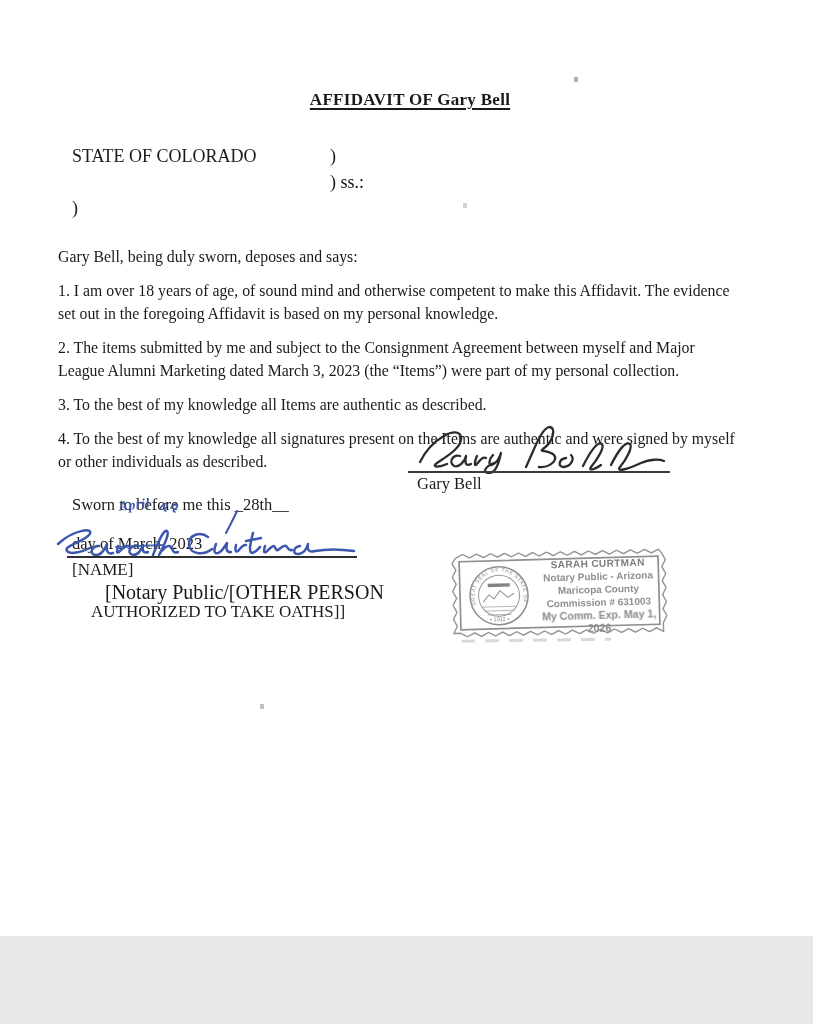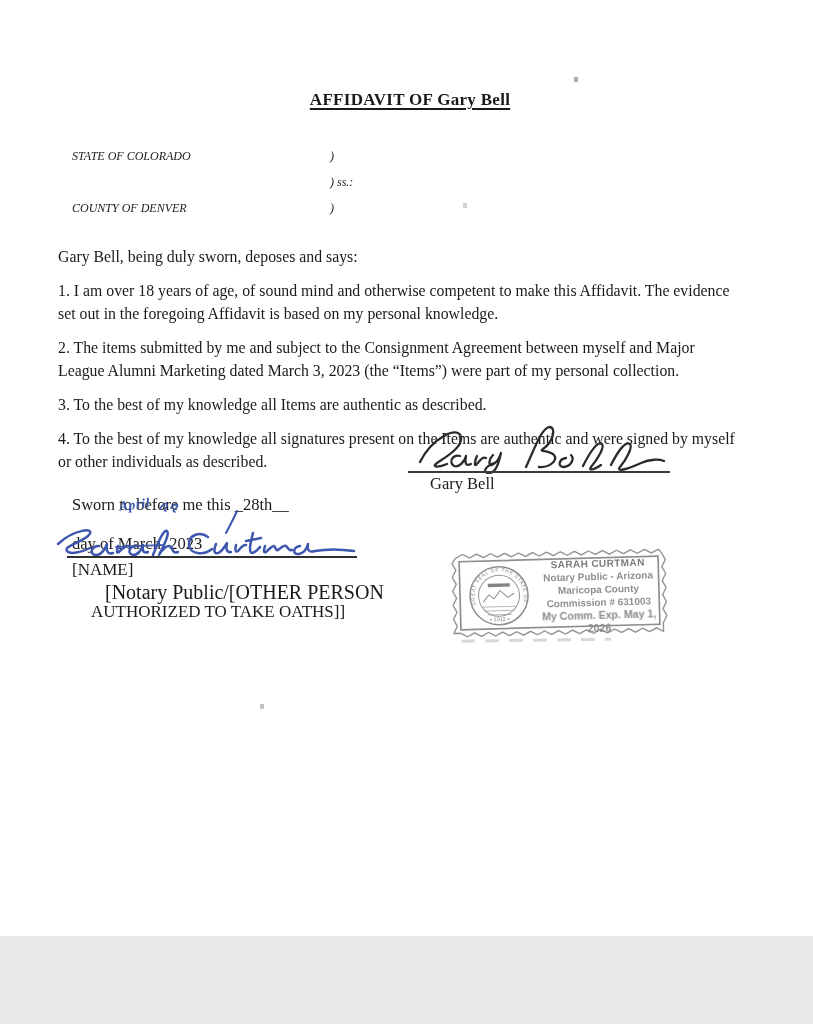--- a/index.html
+++ b/index.html
@@ -17,33 +17,33 @@
   
   .title{
     top:90px;left:0;width:820px;
     text-align:center;
     font-size:17px;font-weight:bold;
     letter-spacing:.3px;
   }
   .title span{text-decoration:underline;text-decoration-thickness:1.5px;text-underline-offset:3px;}
 
   
-  .venue{top:143px;left:72px;font-size:12px;font-style:italic;}
+  .venue{top:143px;left:72px;font-size:18px;}
   .venue-row{display:flex;height:26px;line-height:26px;}
   .venue-label{width:258px;}
   .venue-paren{width:60px;}
 
   
   .body-text{top:245px;left:58px;width:694px;font-size:15.8px;line-height:23px;}
   .body-text p{margin:0 16px 11px 0;}
 
   
   .affiant-sig{top:422px;left:408px;width:268px;height:52px;}
   .sig-line-1{top:471px;left:408px;width:262px;height:2px;background:#3a3a3a;}
-  .affiant-name{top:474px;left:430px;font-size:16.5px;}
+  .affiant-name{top:474px;left:417px;font-size:16.5px;}
 
   
   .jurat-1{top:495px;left:72px;font-size:16.5px;}
   .jurat-2{top:516px;left:72px;font-size:16.5px;}
   .struck{position:relative;display:inline-block;margin-top:18px;}
   .struck::after{
     content:"";position:absolute;left:-3px;right:-2px;top:54%;height:2px;
     background:#3d56ae;transform:rotate(-2.5deg);border-radius:2px;opacity:.9;
   }
   .april{
@@ -96,21 +96,20 @@
   <div class="abs venue">
     <div class="venue-row">
       <span class="venue-label">STATE OF COLORADO</span>
       <span class="venue-paren">)</span>
     </div>
     <div class="venue-row">
       <span class="venue-label"></span>
       <span class="venue-paren">) ss.:</span>
     </div>
     <div class="venue-row">
-      <span class="venue-label">COUNTY OF DENVER</span>
       <span class="venue-paren">)</span>
     </div>
   </div>
 
   <div class="abs body-text">
     <p>Gary Bell, being duly sworn, deposes and says:</p>
     <p>1. I am over 18 years of age, of sound mind and otherwise competent to make this Affidavit. The evidence set out in the foregoing Affidavit is based on my personal knowledge.</p>
     <p>2. The items submitted by me and subject to the Consignment Agreement between myself and Major League Alumni Marketing dated March 3, 2023 (the “Items”) were part of my personal collection.</p>
     <p>3. To the best of my knowledge all Items are authentic as described.</p>
     <p>4. To the best of my knowledge all signatures present on the Items are authentic and were signed by myself or other individuals as described.</p>

